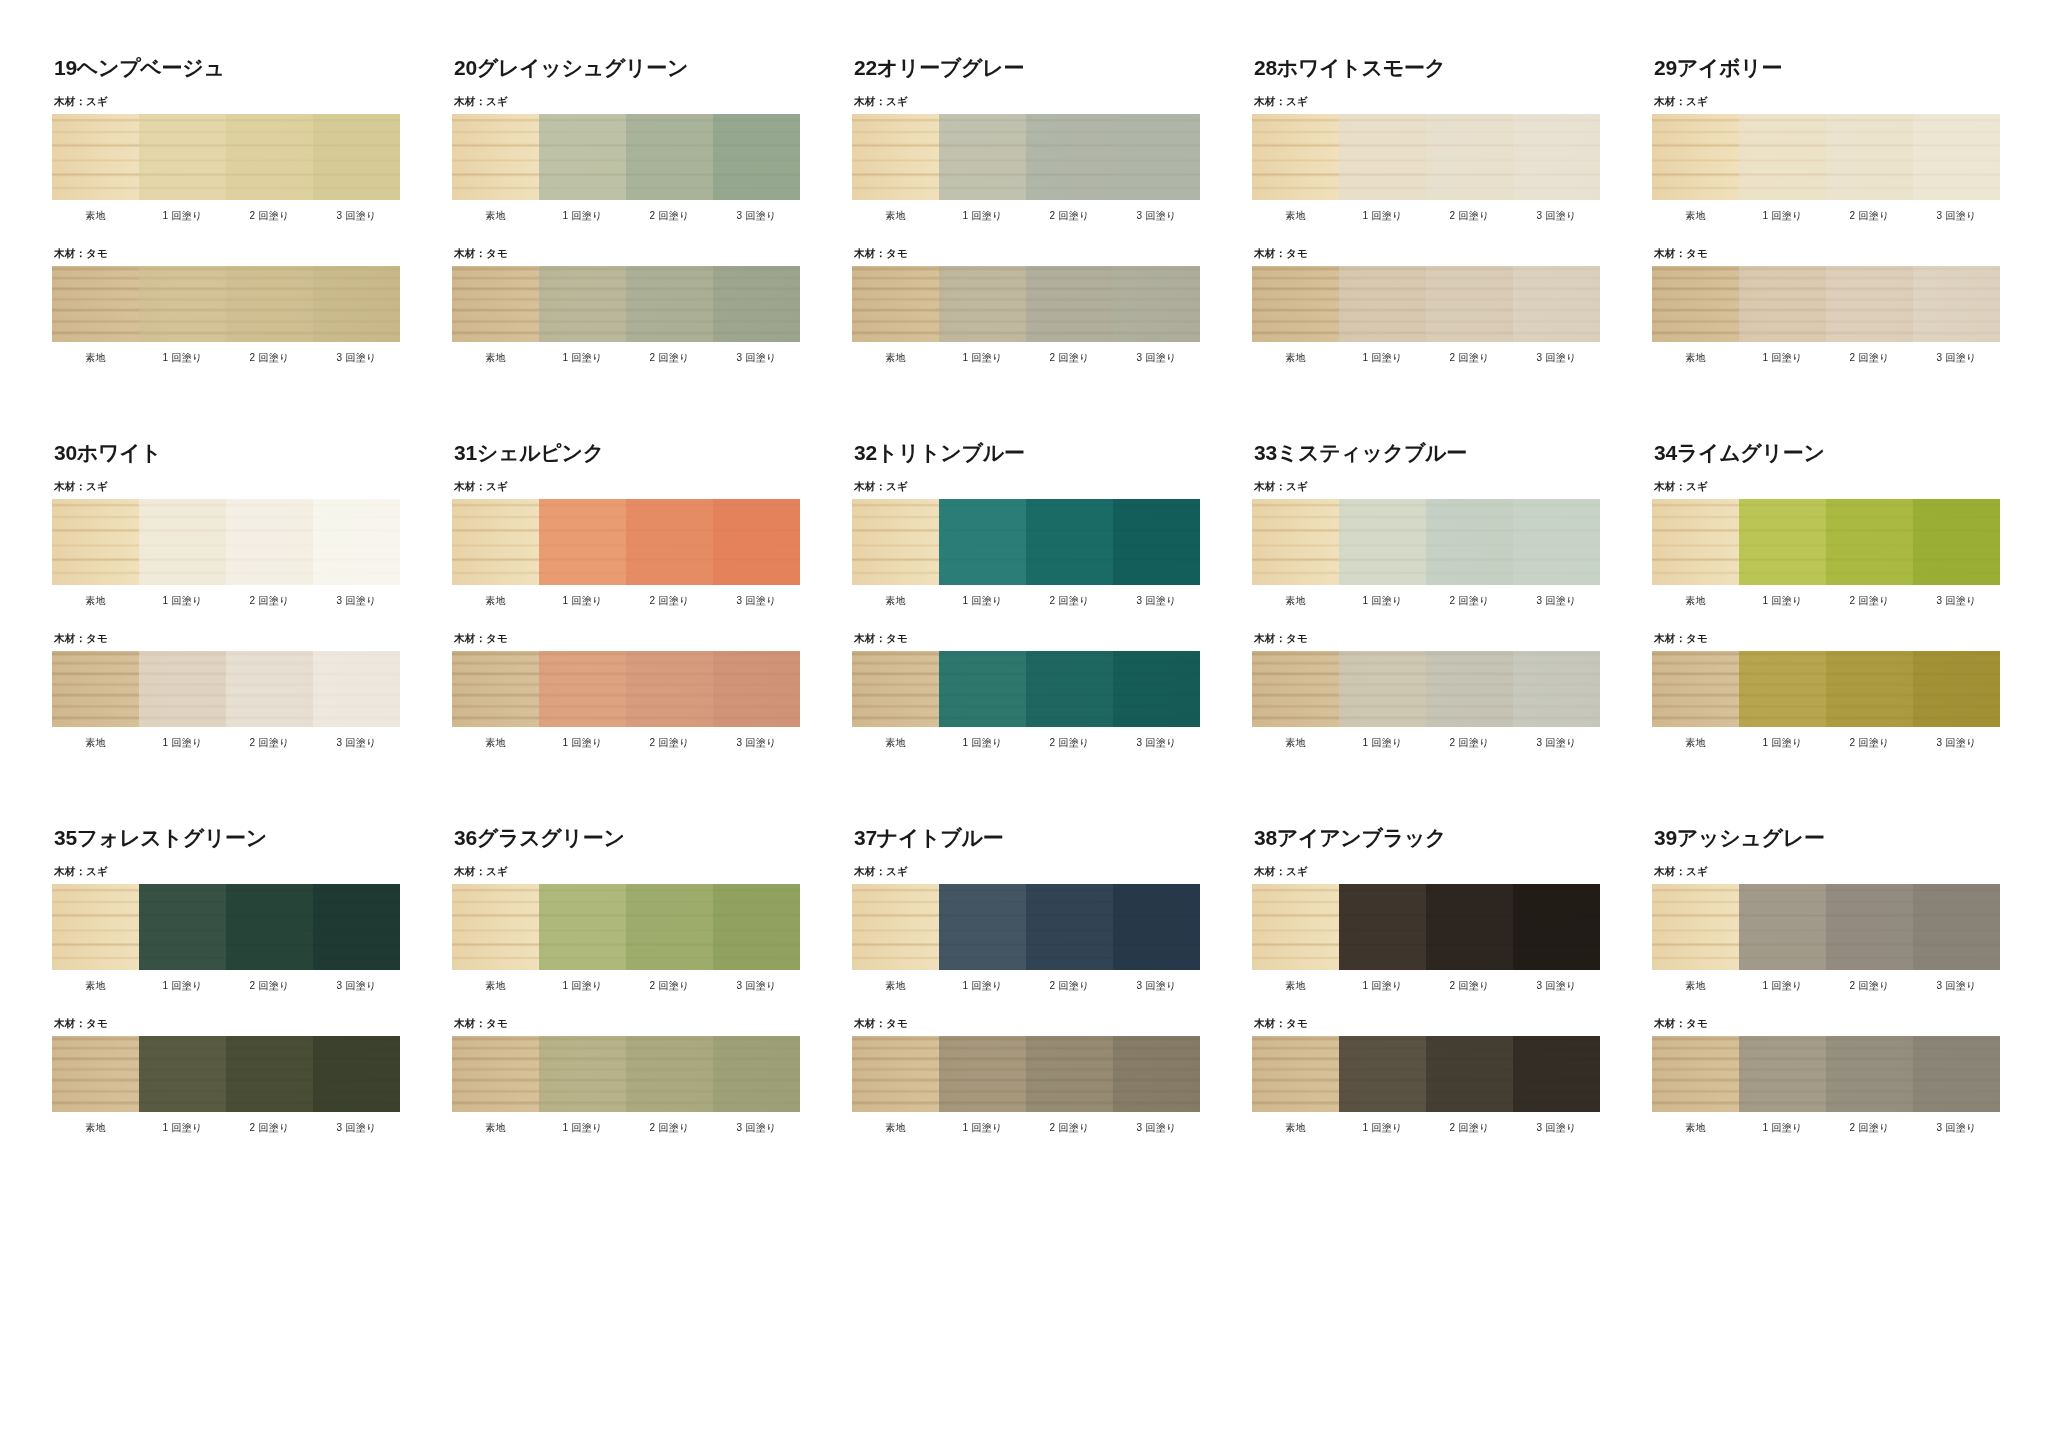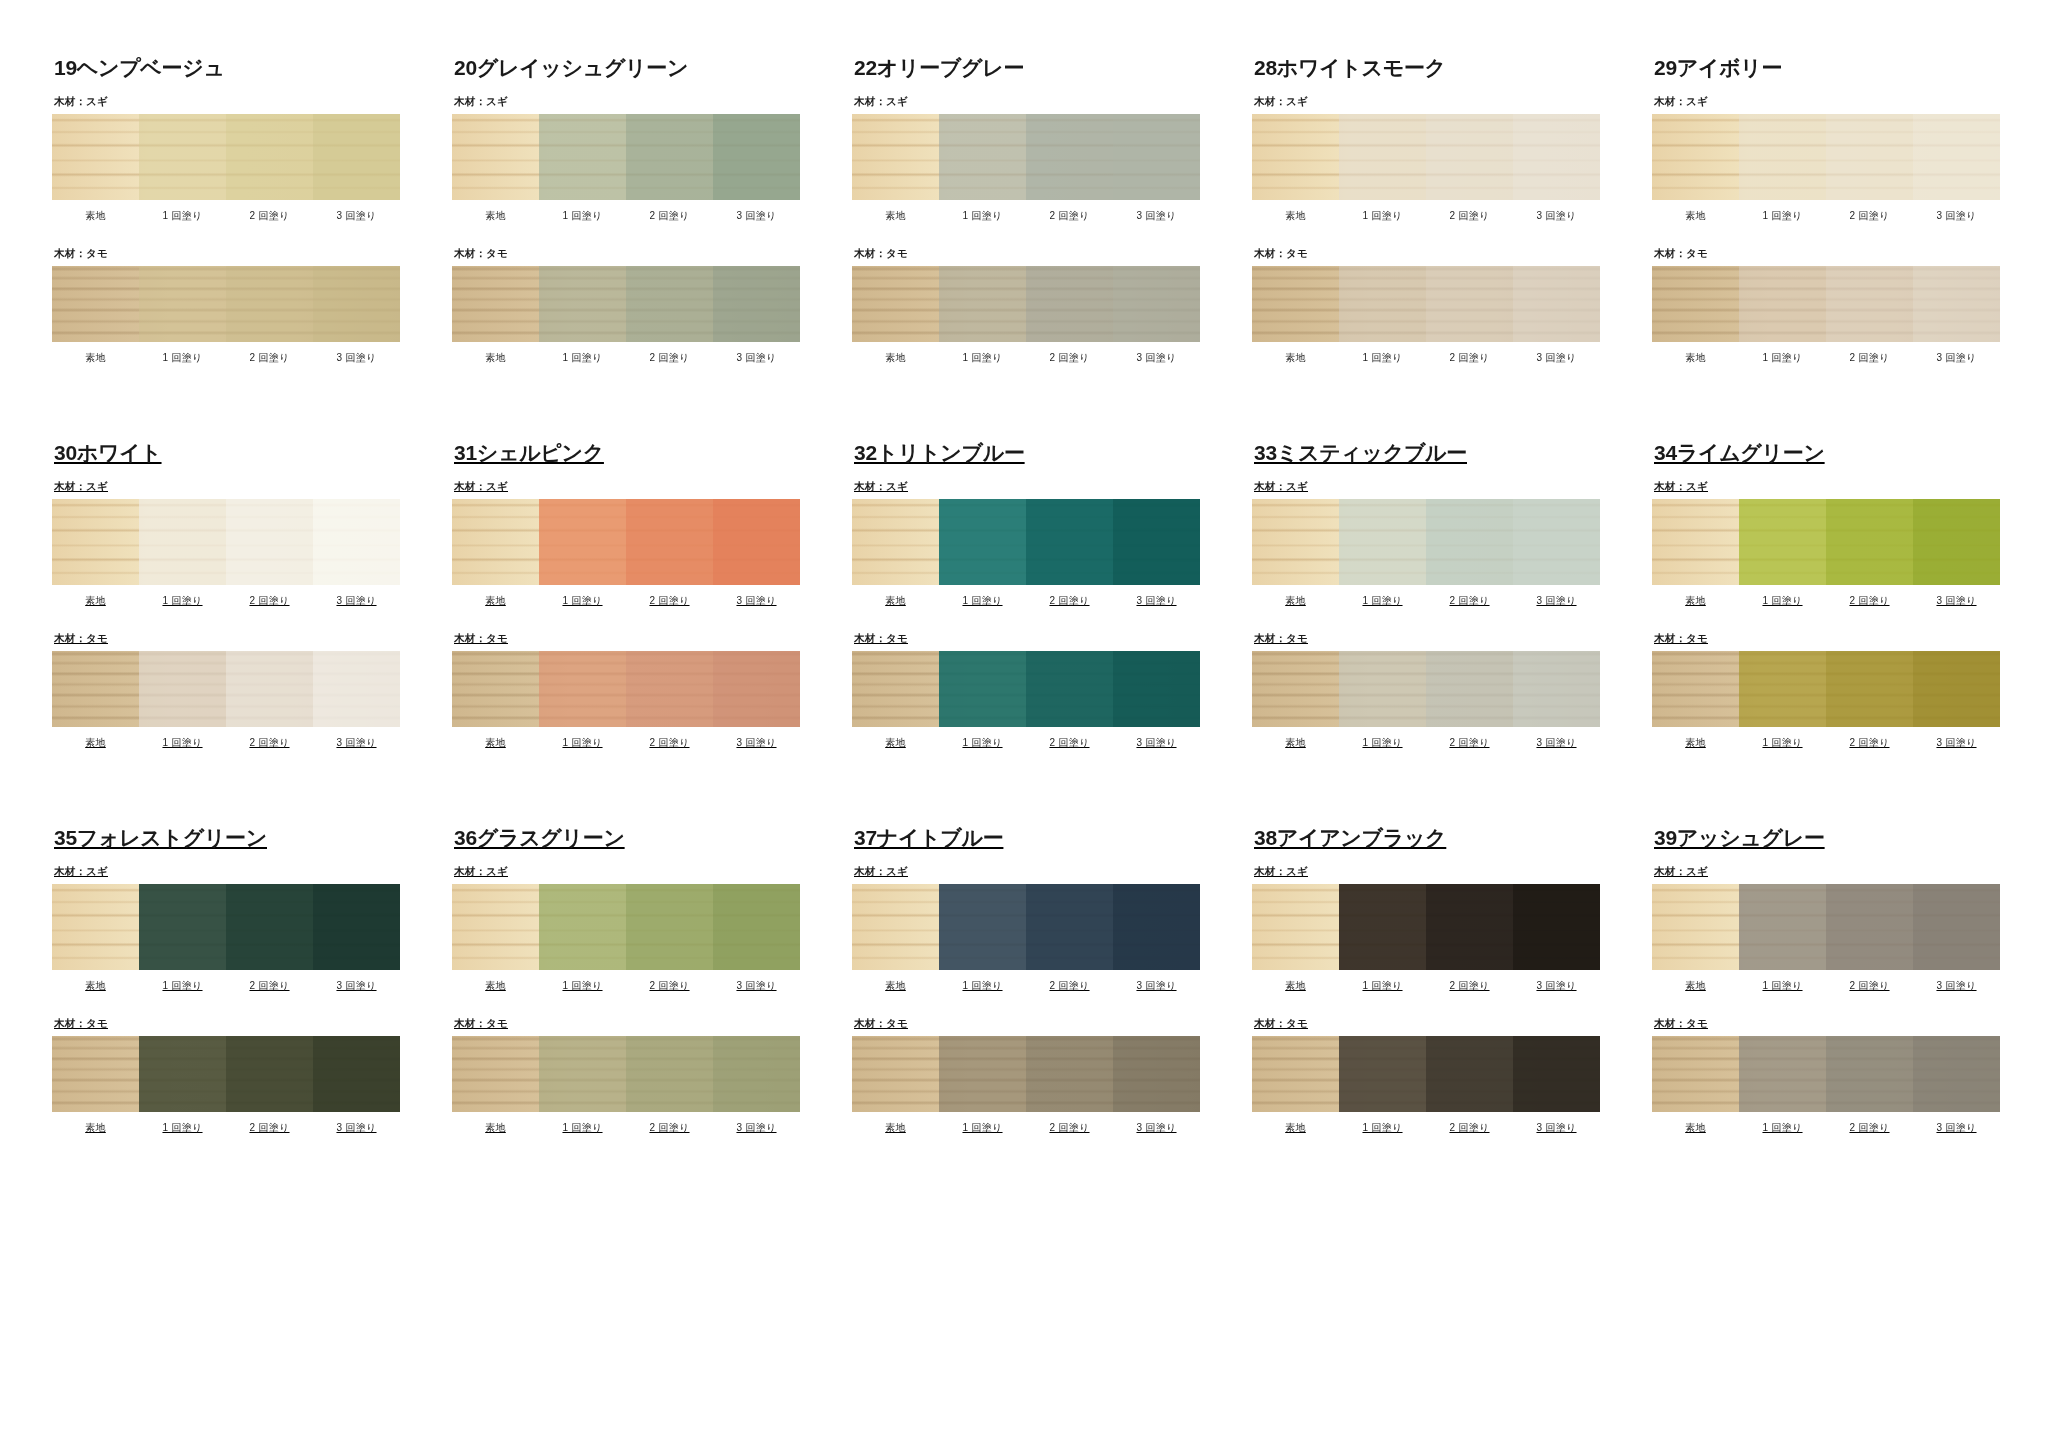--- a/index.html
+++ b/index.html
@@ -16,21 +16,21 @@
     box-sizing:border-box;
     padding:56px 48px 20px 52px;
   }
   .grid{
     display:grid;
     grid-template-columns:repeat(5,1fr);
     column-gap:52px;
     row-gap:0;
   }
   .band{ margin-bottom:0; }
-  .band + .band{ margin-top:66px;text-decoration:underline; }
+  .band + .band{ margin-top:66px; }
 
   .swatch-card{ width:100%; }
 
   .card-title{
     font-size:21px;
     font-weight:bold;
     letter-spacing:-0.3px;
     color:#1a1a1a;
     margin:0 0 16px 2px;
     white-space:nowrap;

